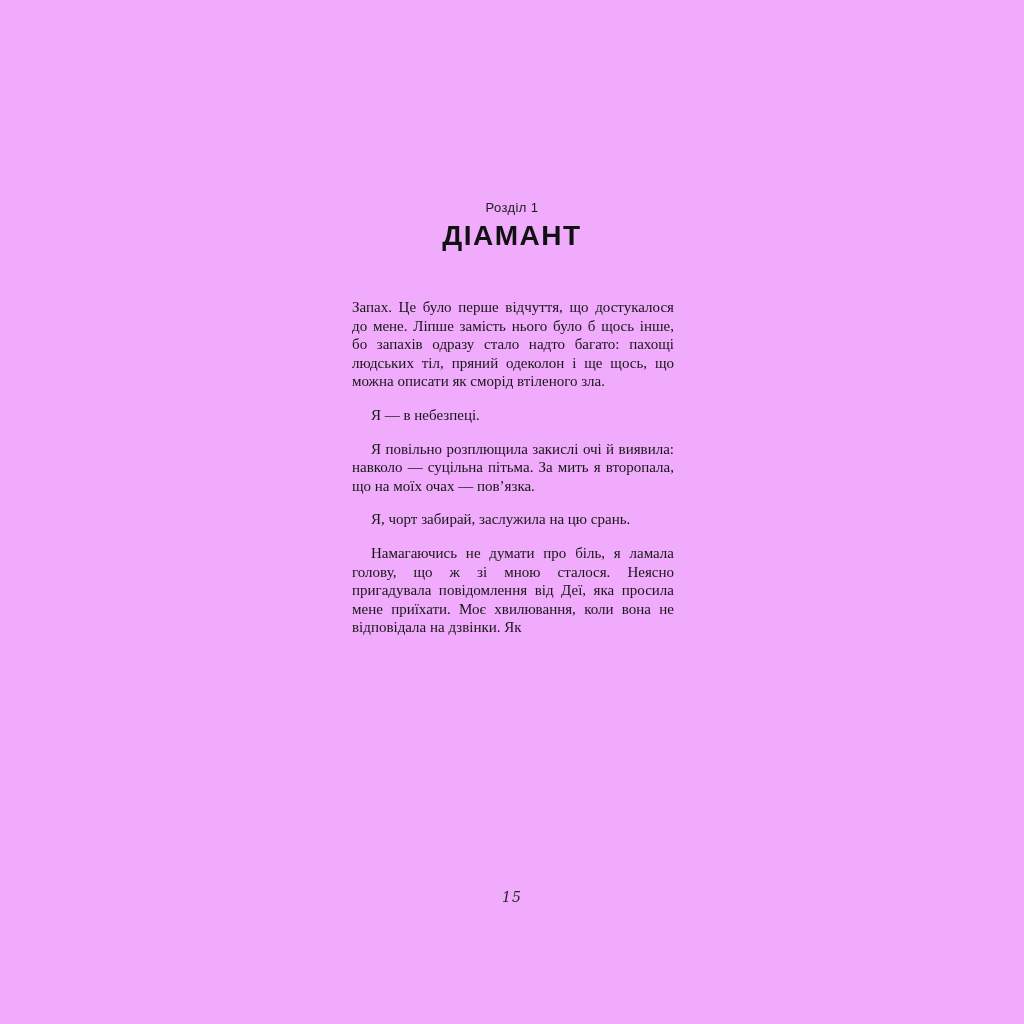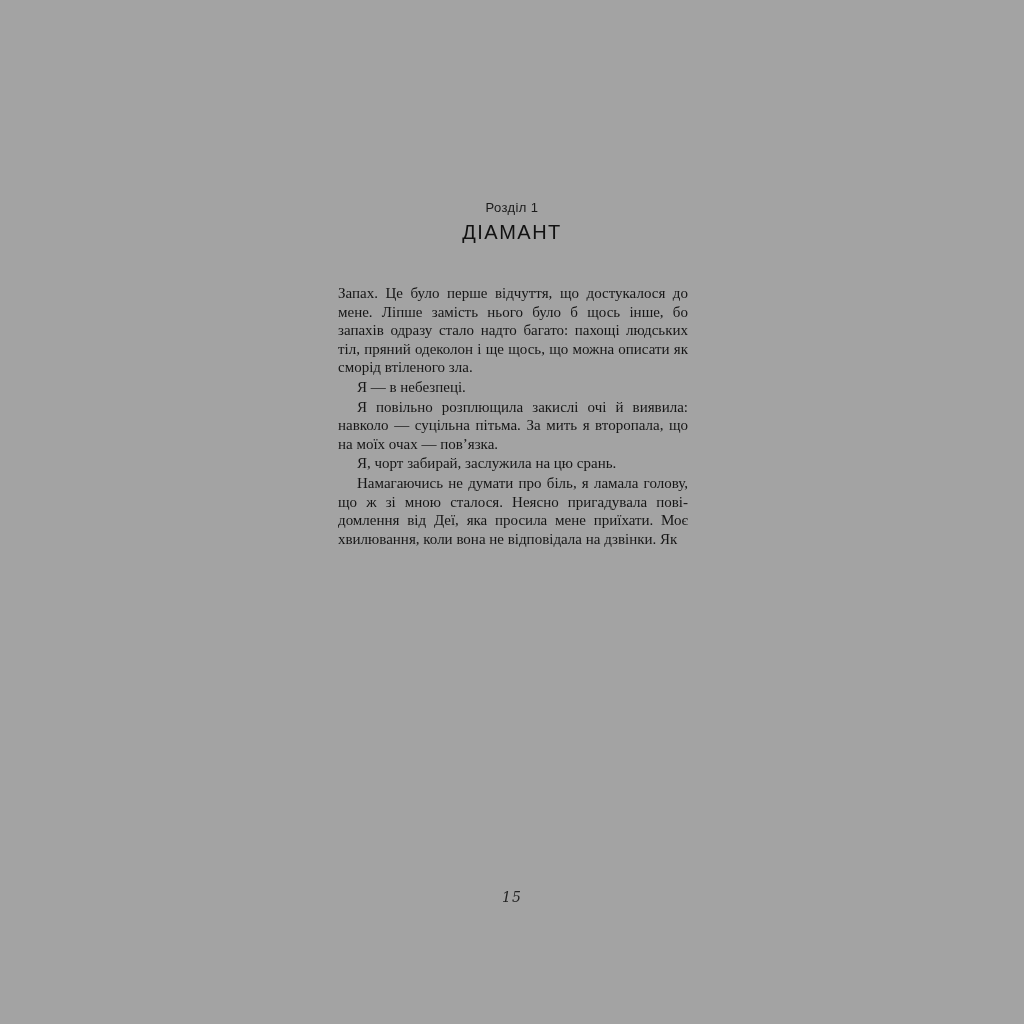--- a/index.html
+++ b/index.html
@@ -4,62 +4,62 @@
 <style>
   html, body {
     margin: 0;
     padding: 0;
     background: #ffffff;
   }
   .sheet {
     position: relative;
     width: 1024px;
     height: 1024px;
-    background: #a3a3a3;
+    background: #f0abfc;
     overflow: hidden;
   }
   .chapter-head {
     position: absolute;
     top: 201px;
     left: 0;
     width: 100%;
     text-align: center;
     color: #1b1b1b;
   }
   .chapter-number {
     font-family: "Liberation Sans", sans-serif;
     font-weight: 400;
     font-size: 13px;
     line-height: 1;
     letter-spacing: 0.4px;
   }
   .chapter-title {
     margin: 8px 0 0 0;
     font-family: "Liberation Sans", sans-serif;
-    font-weight: 400;
-    font-size: 20px;
+    font-weight: 700;
+    font-size: 28px;
     line-height: 1;
     letter-spacing: 1.5px;
     color: #111111;
   }
   .body-text {
     position: absolute;
     left: 337px;
     top: 283px;
     width: 352px;
     font-family: "Liberation Serif", serif;
     font-size: 15px;
     line-height: 18.6px;
     color: #161616;
     text-align: justify;
     -webkit-hyphens: manual;
     hyphens: manual;
   }
   .para {
-    margin: 1px;
+    margin: 15px;
     padding: 0;
     text-indent: 19px;
   }
   .para.no-indent {
     text-indent: 0;
   }
   .page-footer {
     position: absolute;
     top: 888px;
     left: 0;

